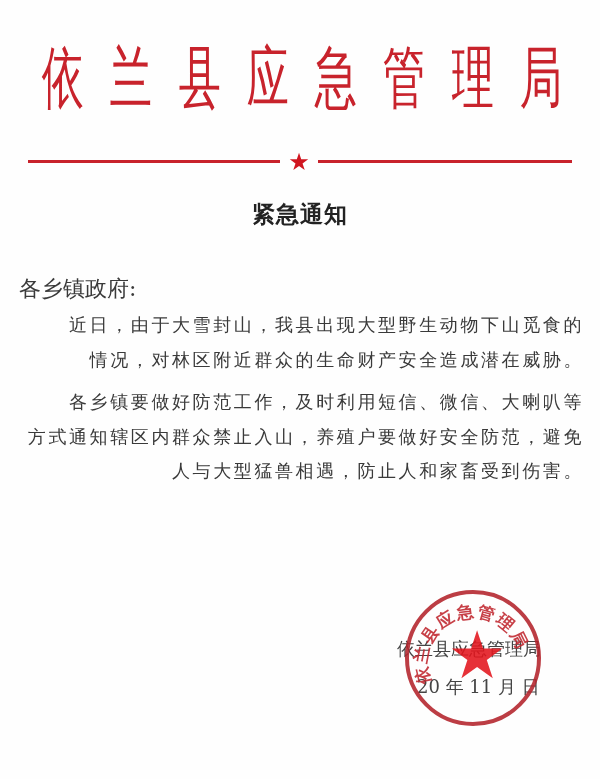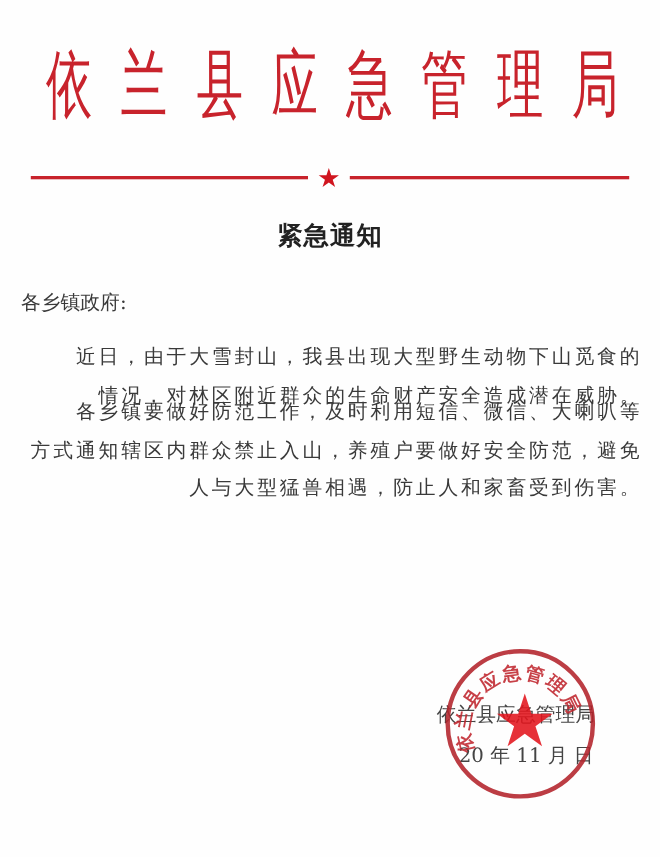--- a/index.html
+++ b/index.html
@@ -24,28 +24,28 @@
   .rule-star {
     position: absolute; left: 285px; top: 148px; width: 28px; height: 28px;
     color: #d0151f; font-size: 24px; line-height: 28px; text-align: center;
   }
   .title {
     position: absolute; left: 0; width: 600px; top: 199px; text-align: center;
     font-family: "DejaVu Sans", "Liberation Sans", sans-serif; font-weight: bold;
     font-size: 23px; color: #222; letter-spacing: 1px;
   }
   .salutation {
-    position: absolute; left: 19px; top: 263px; font-size: 18px; color: #3a3a3a;
+    position: absolute; left: 19px; top: 274px; font-size: 22px; color: #3a3a3a;
   }
   .para {
     position: absolute; left: 19px; width: 565px; font-size: 18px; line-height: 34.5px;
     color: #3a3a3a; text-indent: 37px; letter-spacing: 2.6px; margin: 0; text-align: right;
   }
   .p1 { top: 308px; }
-  .p2 { top: 358px; }
+  .p2 { top: 385px; }
   .signer {
     position: absolute; left: 397px; top: 637px; font-size: 18px; color: #444;
   }
   .date {
     position: absolute; left: 417px; top: 675px; font-size: 18px; color: #444;
   }
   .seal {
     position: absolute; left: 405px; top: 590px; width: 136px; height: 136px;
     border: 4px solid #b3232b; border-radius: 50%; box-sizing: border-box; opacity: 0.88;
   }

